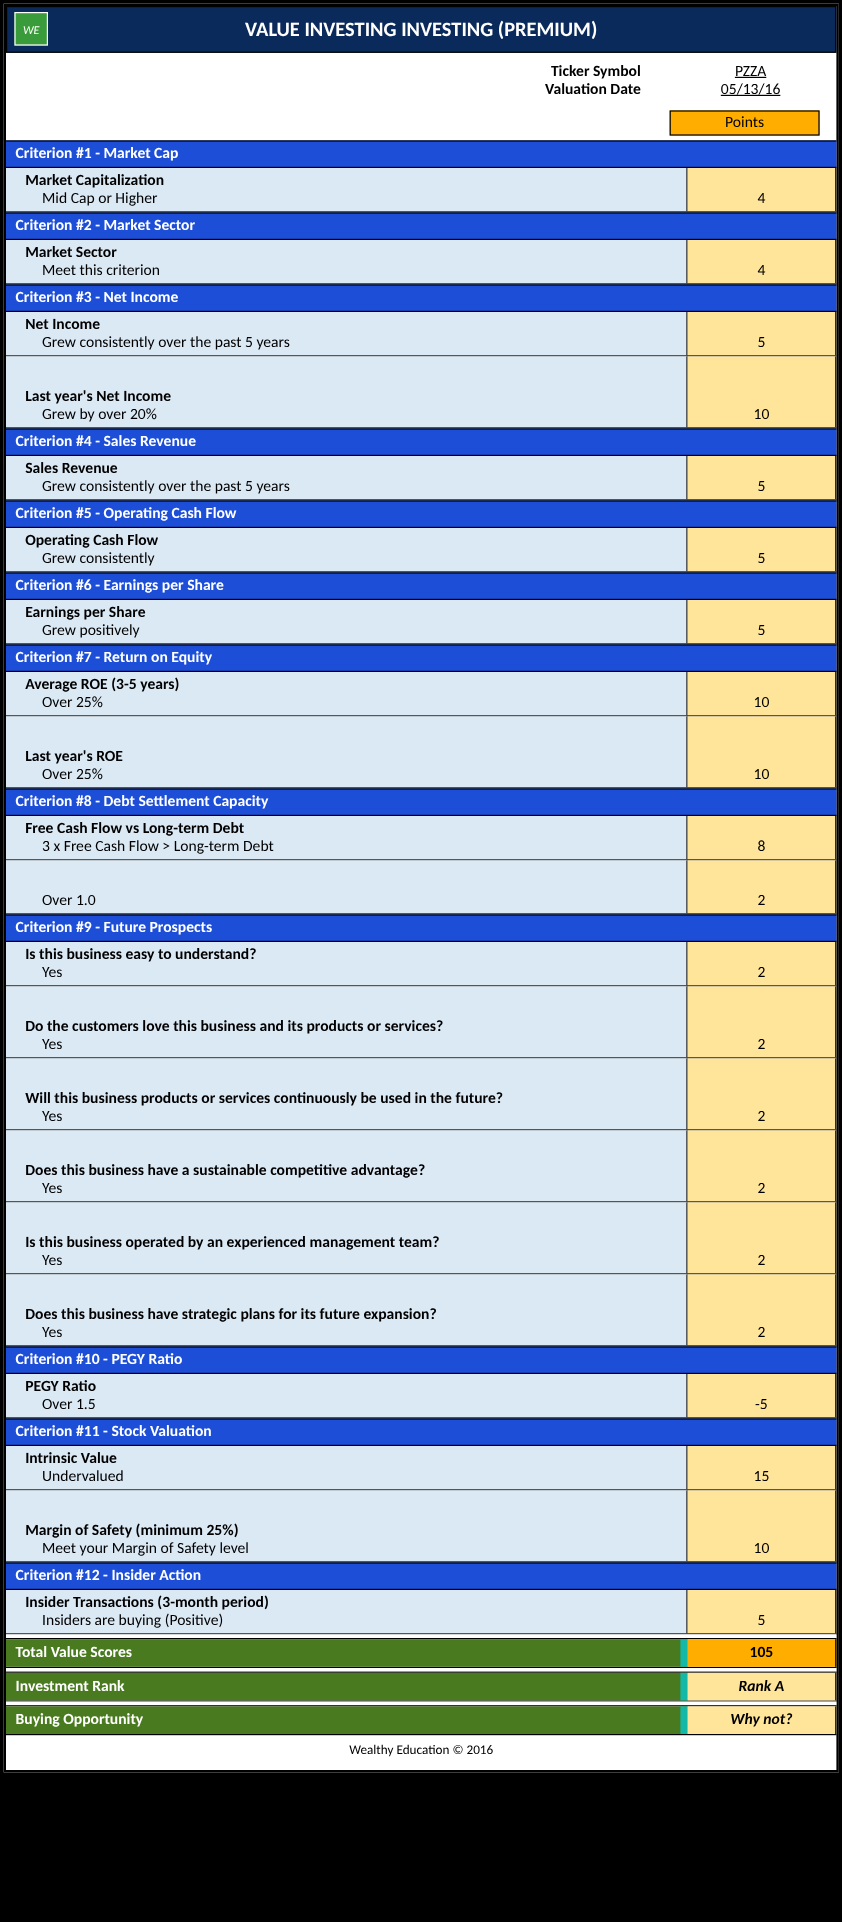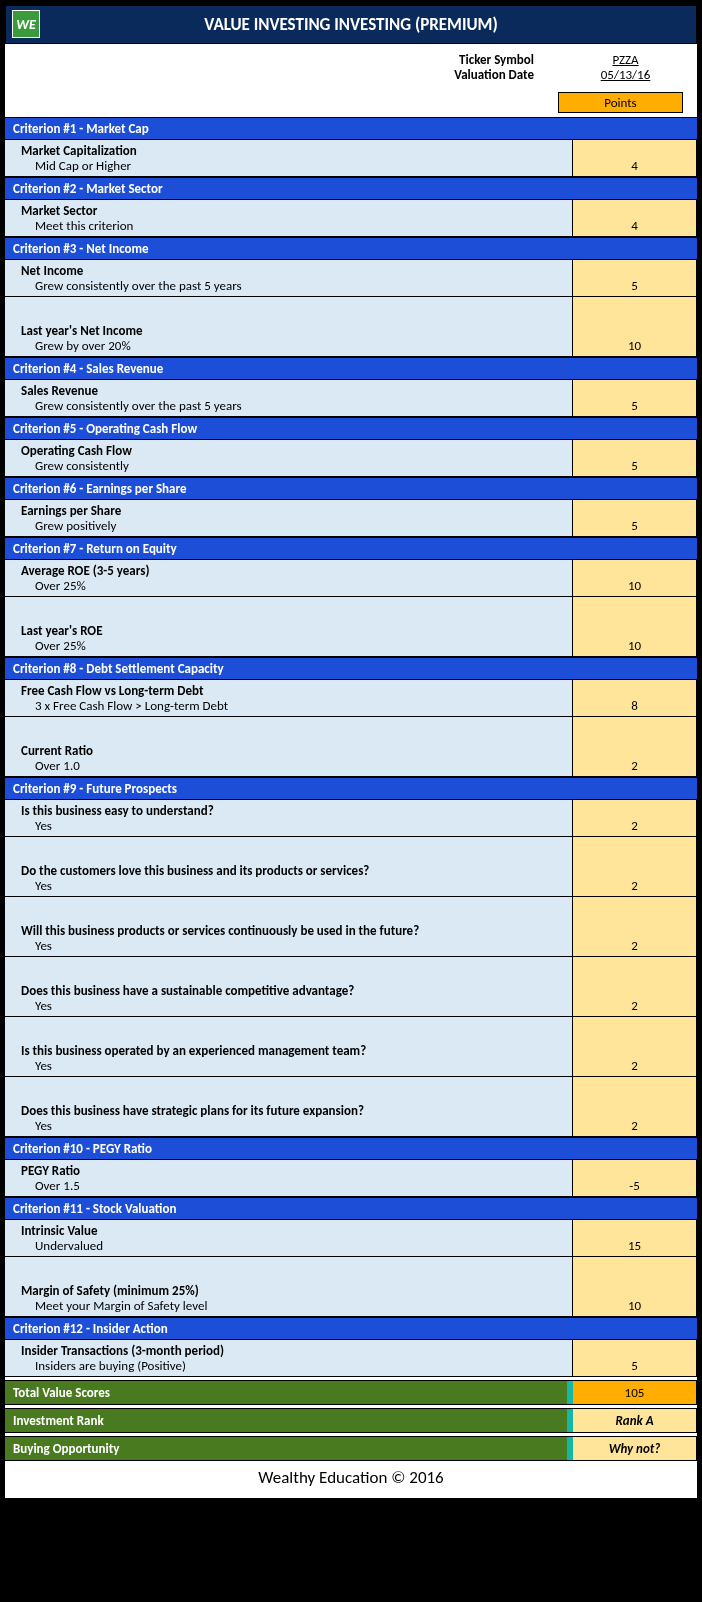--- a/index.html
+++ b/index.html
@@ -27,22 +27,22 @@
   }
   .logo {
     position: absolute;
     left: 6px;
     top: 4px;
     width: 26px;
     height: 26px;
     background: #3a9b3a;
     border: 1px solid #fff;
     color: #fff;
-    font-size: 14px;
-    font-weight: bold;
+    font-size: 10px;
+    font-weight: normal;
     font-style: italic;
     display: flex;
     align-items: center;
     justify-content: center;
   }
   .meta-block {
     padding: 8px 10px 4px 10px;
   }
   .meta-row {
     display: flex;
@@ -123,34 +123,34 @@
     flex: 1;
     background: #4a7a1f;
     color: #fff;
     font-weight: bold;
     padding: 4px 8px;
     border-right: 6px solid #14b8a6;
   }
   .total-value {
     width: 123px;
     background: #ffae00;
-    font-weight: normal;
+    font-weight: bold;
     text-align: center;
     padding: 4px 0;
     border-right: 1px solid #000;
   }
   .total-value.light {
     background: #ffe59a;
     font-weight: bold;
     font-style: italic;
   }
   .white-gap { height: 3px; background:#fff; }
   .footer {
     text-align: center;
-    font-size: 17px;
+    font-size: 11px;
     padding: 6px 0 10px 0;
   }
 </style>
 </head>
 <body>
 
 <div class="page">
 
   <div class="header-bar">
     <div class="logo">WE</div>
@@ -258,21 +258,20 @@
           <div class="desc-sub">3 x Free Cash Flow &gt; Long-term Debt</div>
         </div>
         <div class="points-cell">8</div>
       </div>
       <div class="spacer-row">
         <div class="desc-cell">&nbsp;</div>
         <div class="points-cell"></div>
       </div>
       <div class="row">
         <div class="desc-cell">
-          <div class="desc-title">Current Ratio</div>
           <div class="desc-sub">Over 1.0</div>
         </div>
         <div class="points-cell">2</div>
       </div>
       <div class="criterion-header">Criterion #9 - Future Prospects</div>
       <div class="row">
         <div class="desc-cell">
           <div class="desc-title">Is this business easy to understand?</div>
           <div class="desc-sub">Yes</div>
         </div>

